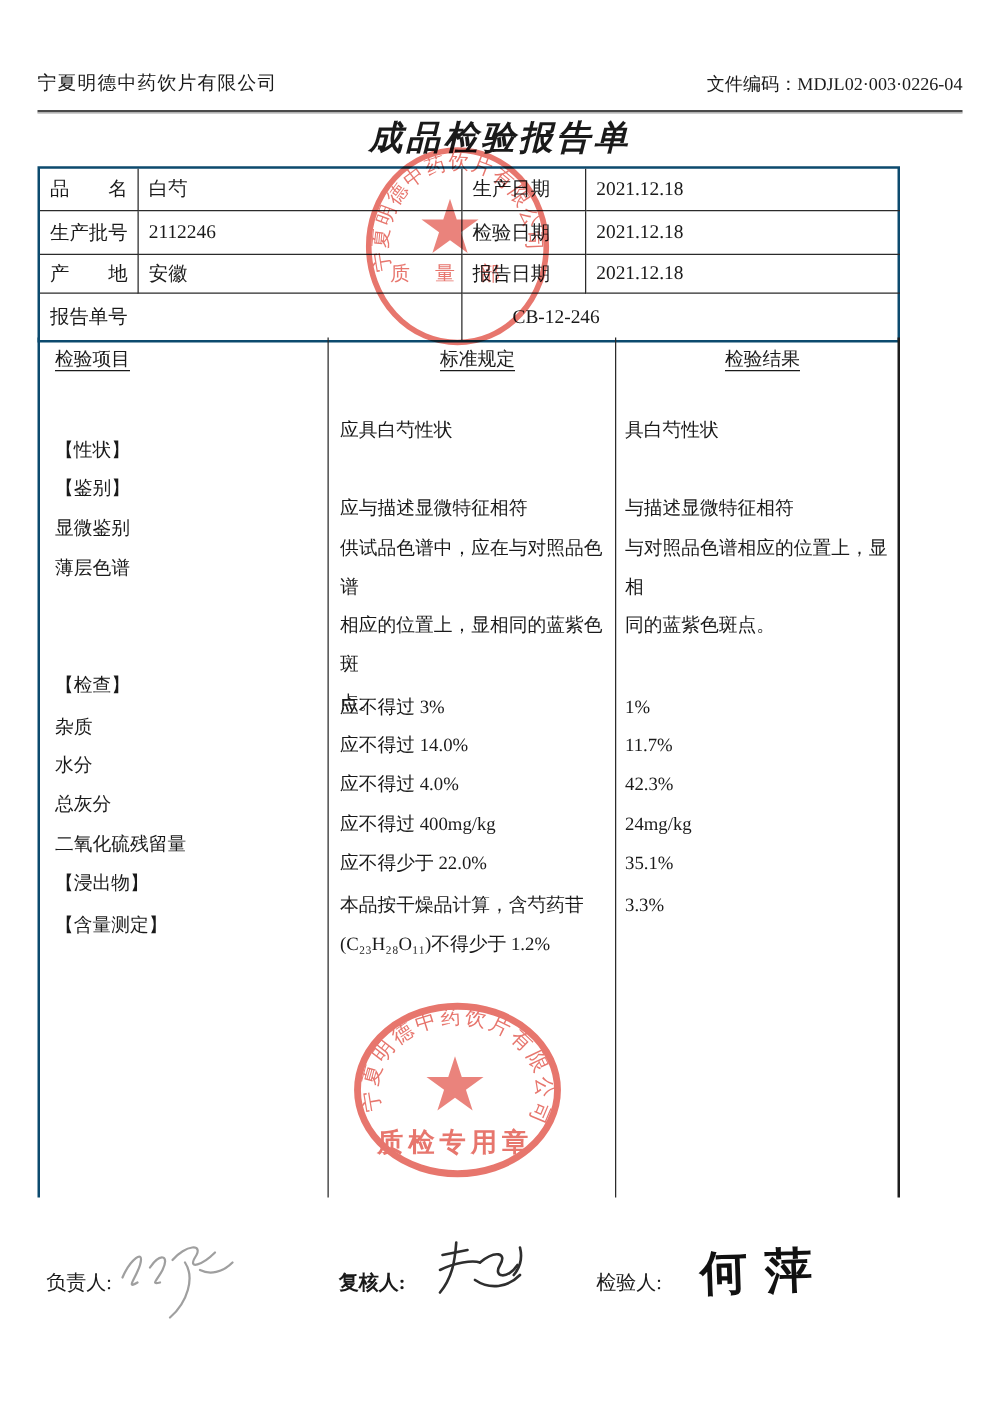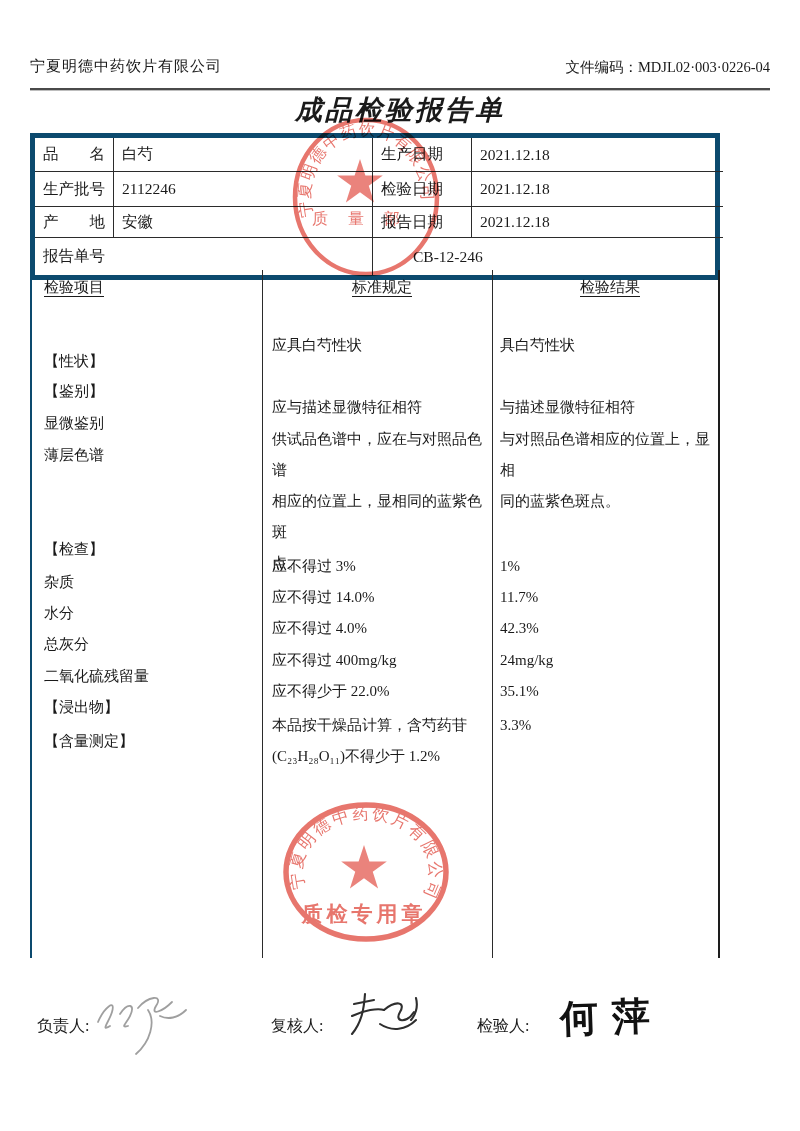--- a/index.html
+++ b/index.html
@@ -12,21 +12,21 @@
   .hdr-code { position:absolute; right:30px; top:58px; font-size:14.5px; }
   .hdr-rule { position:absolute; left:30px; top:88px; width:740px; height:3px;
               border-top:2px solid #4a4a4a; border-bottom:1px solid #bdbdbd; }
   .doc-title { position:absolute; left:30px; top:92px; width:740px; text-align:center;
                font-size:27px; font-weight:bold; letter-spacing:3px;font-style:italic; }
 
   
   .info-table { position:absolute; left:30px; top:133px; width:690px;
                 display:grid; grid-template-columns:79px 259px 99px 251px;
                 grid-template-rows:34px 35px 31px 37px;
-                border:5px solid #0c4a6e; font-size:15.5px; }
+                border:2px solid #0c4a6e; font-size:15.5px; }
   .info-cell { display:flex; align-items:center; padding-left:8px;
                border-right:1px solid var(--line); border-bottom:1px solid var(--line); }
   .info-cell.noR { border-right:none; }
   .info-cell.noB { border-bottom:none; }
   .info-cell.span2 { grid-column:1 / 3; }
   .info-cell.span2v { grid-column:3 / 5;margin-left:32px; }
 
   
   .insp-table { position:absolute; left:30px; top:270px; width:690px; height:688px;
                 border-left:2px solid #0c4a6e; border-right:2px solid #1d1d1d; font-size:15px; }
@@ -38,21 +38,21 @@
   .c-item { position:absolute; left:12px; top:0; width:210px; line-height:31px; white-space:pre-line;margin-top:16px; }
   .c-std  { position:absolute; left:240px; top:0; width:214px; line-height:31px; white-space:pre-line; }
   .c-res  { position:absolute; left:468px; top:0; width:214px; line-height:31px; white-space:pre-line; }
 
   
   .conclusion { position:absolute; left:30px; top:957px; width:690px; height:27px;
                 border:2px solid #222; display:flex; align-items:center; padding-left:8px; font-size:15.5px; }
 
   
   .signer { position:absolute; top:1016px; font-size:16px; }
-  .s1 { left:37px; } .s2 { left:271px; } .s3 { left:477px; }
+  .s1 { left:37px; } .s2 { left:271px;font-weight:bold; } .s3 { left:477px; }
   .sig-svg { position:absolute; mix-blend-mode:multiply; }
   .sig-name { position:absolute; left:560px; top:992px; font-size:38px; font-weight:bold;
               letter-spacing:14px; transform:rotate(-2deg); color:#111; }
 
   
   .stamp { position:absolute; mix-blend-mode:multiply; opacity:.82; }
   .stamp text, .stamp textPath { fill:var(--stamp-color); }
 </style>
 </head>
 <body>

